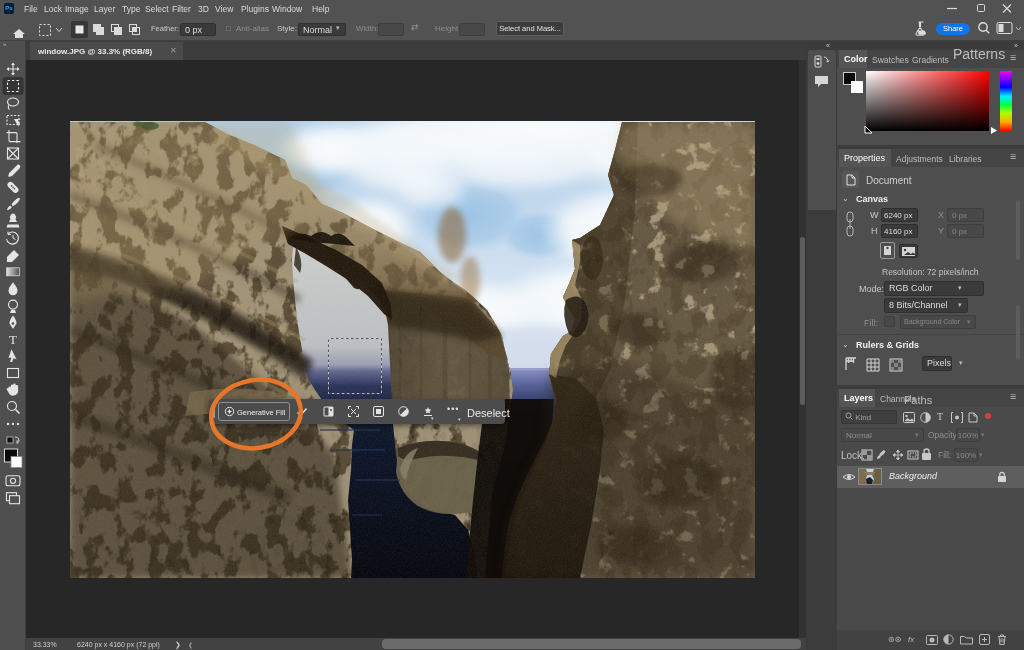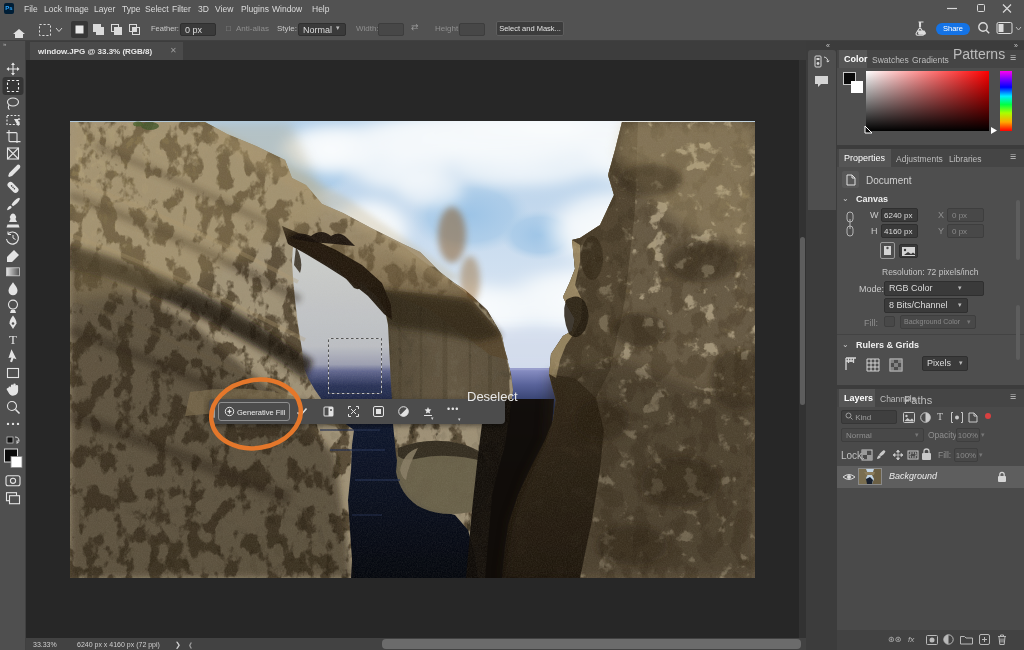--- a/index.html
+++ b/index.html
@@ -480,21 +480,21 @@
     <circle cx="5.5" cy="5.5" r="4.8" fill="none" stroke="#e2e2e2"></circle>
     <path d="M2.2,9 A4.8,4.8 0 0 0 9,2.2 Z" fill="#e2e2e2"></path>
   </svg>
 <svg class="abs" style="left:422px;top:406px" width="12" height="11">
     <path d="M6,1 l1,2.2 2.4,.3 -1.8,1.7 .5,2.4 -2.1,-1.2 -2.1,1.2 .5,-2.4 -1.8,-1.7 2.4,-.3 z" fill="#e2e2e2"></path>
     <path d="M2,9.5 h8" stroke="#e2e2e2"></path>
   </svg>
 <span class="abs" style="left:447px;top:404px;font-size:9px;color:#e2e2e2;letter-spacing:1px">•••</span>
 <span class="abs" style="left:431px;top:415px;font-size:5px;color:#cfcfcf">▾</span>
 <span class="abs" style="left:458px;top:416px;font-size:5px;color:#cfcfcf">▾</span>
-<span class="abs" style="left:467px;top:389px;font-size:13px;color:#e8e8e8">Deselect</span>
+<span class="abs" style="left:467px;top:407px;font-size:11px;color:#e8e8e8">Deselect</span>
 <svg class="abs" style="left:196px;top:368px" width="125" height="95">
  <ellipse cx="60" cy="46" rx="45" ry="34" fill="none" stroke="#e4772b" stroke-width="4.5" transform="rotate(-9 60 46)"></ellipse>
 </svg>
 
 <div class="abs" style="left:806px;top:41px;width:218px;height:609px;background:#3c3c3c"></div>
 <span class="abs" style="left:826px;top:42px;font-size:7px;color:#c9c9c9">«</span>
 <span class="abs" style="left:1014px;top:42px;font-size:7px;color:#c9c9c9">»</span>
 
 <div class="abs" style="left:808px;top:50px;width:28px;height:160px;background:#4e4e4e;border-radius:3px 3px 0 0"></div>
 <svg class="abs" style="left:814px;top:54px" width="16" height="16">
@@ -580,21 +580,21 @@
 <svg class="abs" style="left:844px;top:357px" width="14" height="15">
     <path d="M2,1 v12 M2,1 h10 M2,4 h7 M4.5,1 v5 M7,1 v4 M9.5,1 v5" stroke="#d5d5d5" fill="none" stroke-width="1.3"></path>
   </svg>
 <svg class="abs" style="left:866px;top:358px" width="14" height="14">
     <path d="M1,1 h12 v12 h-12 z M1,5 h12 M1,9 h12 M5,1 v12 M9,1 v12" stroke="#d5d5d5" fill="none"></path>
   </svg>
 <svg class="abs" style="left:889px;top:358px" width="14" height="14">
     <rect x="1" y="1" width="12" height="12" fill="none" stroke="#d5d5d5"></rect>
     <path d="M1,1 h4 v4 h-4 z M9,1 h4 v4 h-4 z M5,5 h4 v4 h-4 z M1,9 h4 v4 h-4 z M9,9 h4 v4 h-4 z" fill="#9a9a9a" opacity=".7"></path>
   </svg>
-<div class="abs inp" style="left:922px;top:356px;width:46px;height:15px;line-height:13px">Pixels</div>
+<div class="abs inp" style="left:922px;top:356px;width:30px;height:15px;line-height:13px">Pixels</div>
 <span class="abs" style="left:959px;top:359px;font-size:7px;color:#bbb">▾</span>
 <div class="abs" style="left:1016px;top:200px;width:4px;height:60px;background:#5d5d5d;border-radius:2px"></div>
 <div class="abs" style="left:1016px;top:305px;width:4px;height:55px;background:#5d5d5d;border-radius:2px"></div>
 
 <div class="abs" style="left:837px;top:389px;width:187px;height:261px;background:#4a4a4a"></div>
 <div class="abs" style="left:837px;top:389px;width:187px;height:18px;background:#454545"></div>
 <div class="abs" style="left:839px;top:389px;width:36px;height:18px;background:#555555"></div>
 <span class="abs" style="left:844px;top:393px;font-size:9px;color:#fff;font-weight:bold">Layers</span>
 <span class="abs" style="left:880px;top:394px;font-size:8.5px;color:#bdbdbd">Channels</span>
 <span class="abs" style="left:904px;top:394px;font-size:11px;color:#bdbdbd">Paths</span>

